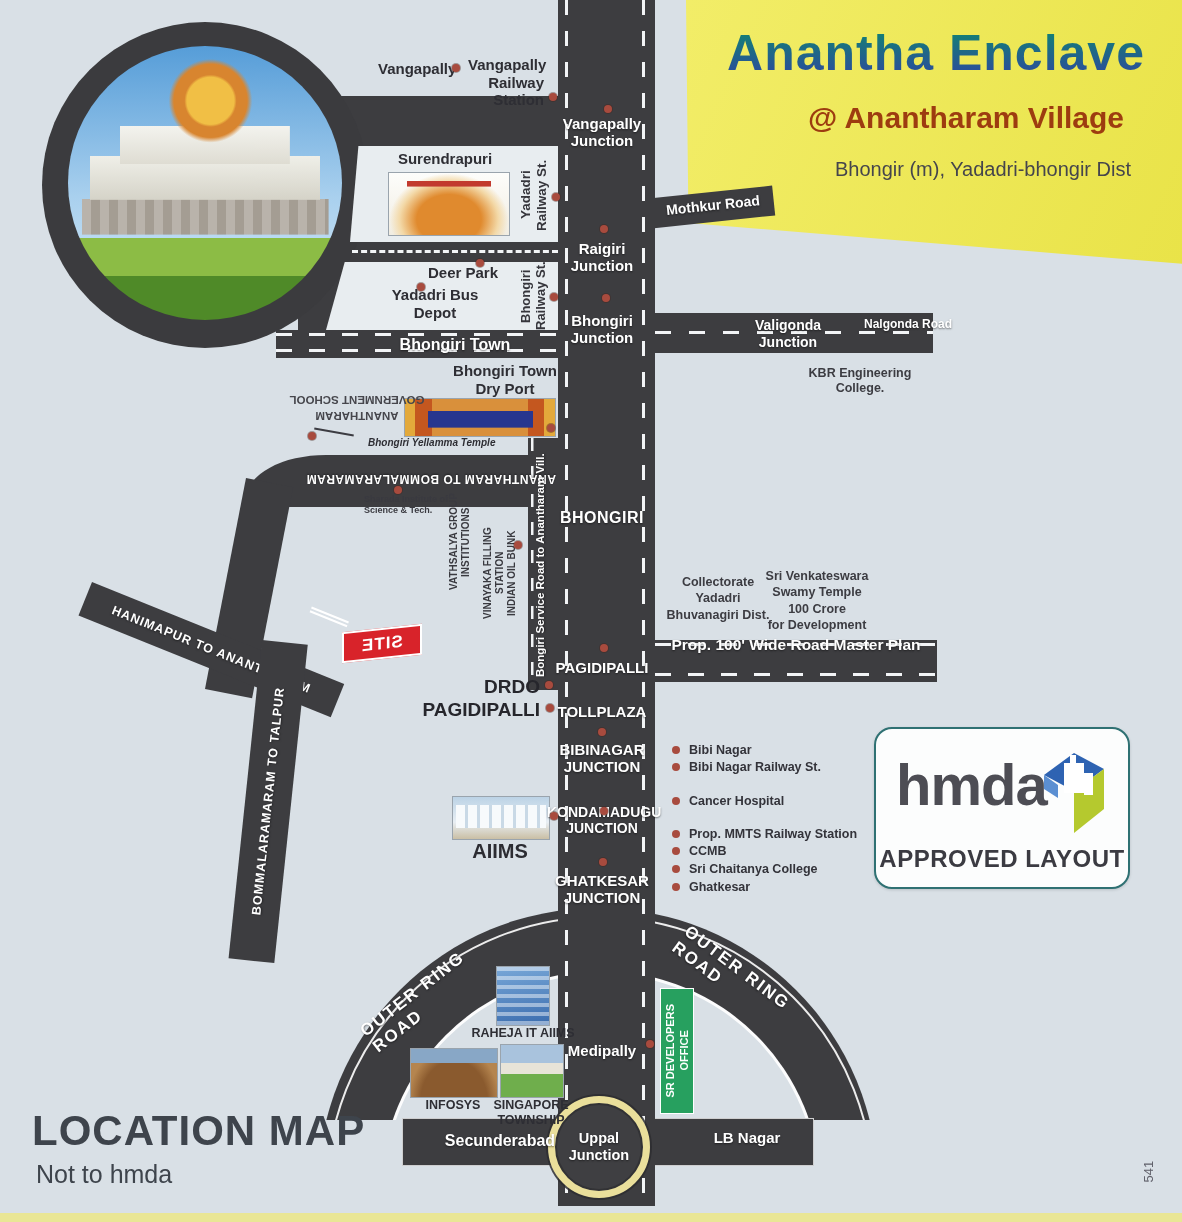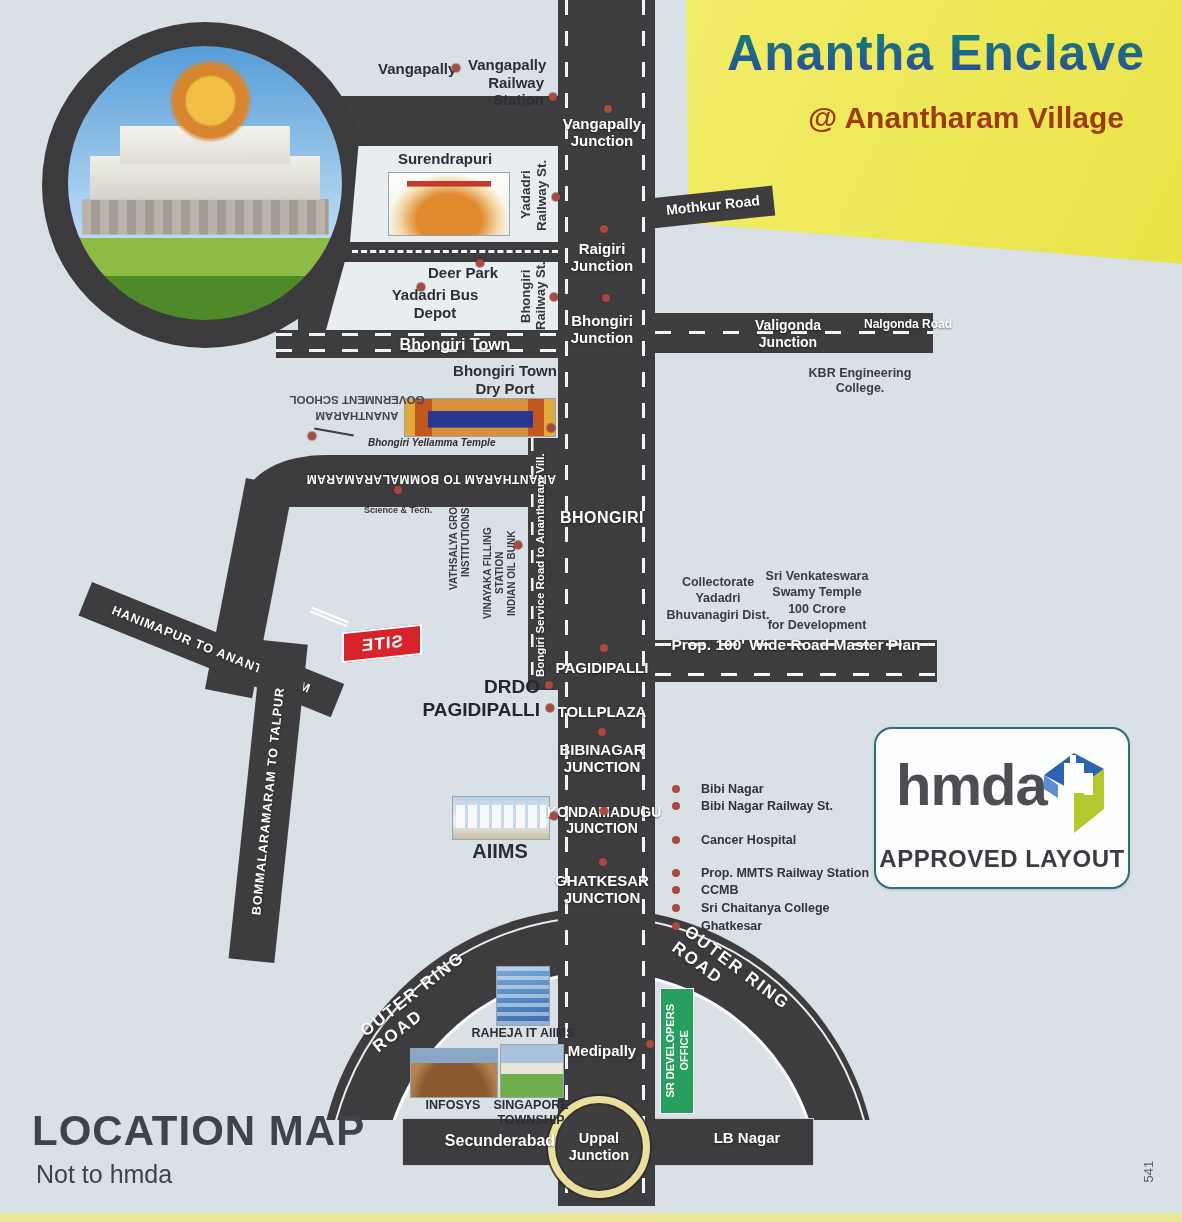--- a/index.html
+++ b/index.html
@@ -21,34 +21,35 @@
     background:
       repeating-linear-gradient(180deg,#f2f4f6 0 15px,transparent 15px 31px) 7px 0/3px 100% no-repeat,
       repeating-linear-gradient(180deg,#f2f4f6 0 15px,transparent 15px 31px) calc(100% - 10px) 0/3px 100% no-repeat,
       #3d3d40;}
   .rlabel{position:absolute;left:547px;width:110px;text-align:center;color:#fff;font-weight:700;
     font-size:15px;white-space:pre-line;line-height:1.15;z-index:8;text-shadow:0 1px 2px rgba(0,0,0,.5);}
   .hroad-dash2{background:
       repeating-linear-gradient(90deg,#f2f4f6 0 16px,transparent 16px 33px) 0 3px/100% 3px no-repeat,
       repeating-linear-gradient(90deg,#f2f4f6 0 16px,transparent 16px 33px) 0 calc(100% - 6px)/100% 3px no-repeat,
       #3d3d40;}
-  .bullet{position:absolute;display:flex;align-items:center;gap:21px;z-index:8;margin-top:39px;}
+  .bullet{position:absolute;display:flex;align-items:center;gap:9px;z-index:8;}
   .bullet i{width:8px;height:8px;border-radius:50%;background:#a84b3e;flex:0 0 auto;}
   .bullet span{font-size:12.5px;font-weight:600;color:#33333a;}
 </style>
 </head>
 <body>
 
 <div class="map">
 
   <div style="position:absolute;left:686px;top:0;width:496px;height:272px;z-index:1;
        background:linear-gradient(115deg,#f2ed68,#e9e348);clip-path:polygon(0 0,100% 0,100% 97%,0.5% 82%);"></div>
   <div class="lbl c" style="left:700px;top:24px;width:472px;font-size:50px;font-weight:800;letter-spacing:1px;
               background:linear-gradient(180deg,#128273 10%,#2c4d9b 85%);-webkit-background-clip:text;background-clip:text;color:transparent;">Anantha Enclave</div>
   <div class="lbl c" style="left:760px;top:100px;width:412px;font-size:30px;font-weight:800;color:#9d3c10;">@ Anantharam Village</div>
+  <div class="lbl c" style="left:790px;top:158px;width:386px;font-size:20px;font-weight:500;color:#45454c;">Bhongir (m), Yadadri-bhongir Dist</div>
 
   <div style="position:absolute;left:308px;top:898px;width:580px;height:222px;overflow:hidden;z-index:1;">
     <div style="position:absolute;left:10px;top:10px;width:560px;height:560px;border-radius:50%;background:#3d3d40;"></div>
     <div style="position:absolute;left:18px;top:18px;width:544px;height:544px;border-radius:50%;border:2px solid rgba(255,255,255,.9);"></div>
     <div style="position:absolute;left:73px;top:73px;width:434px;height:434px;border-radius:50%;background:#d9e0e6;border:3px solid rgba(255,255,255,.9);"></div>
   </div>
   <div class="lbl w b" style="left:352px;top:972px;width:160px;font-size:17px;letter-spacing:2px;transform:rotate(-38deg);">OUTER RING ROAD</div>
   <div class="lbl w b" style="left:664px;top:966px;width:160px;font-size:17px;letter-spacing:2px;transform:rotate(37deg);">OUTER RING ROAD</div>
 
   <div class="road" style="left:298px;top:96px;width:262px;height:262px;"></div>

